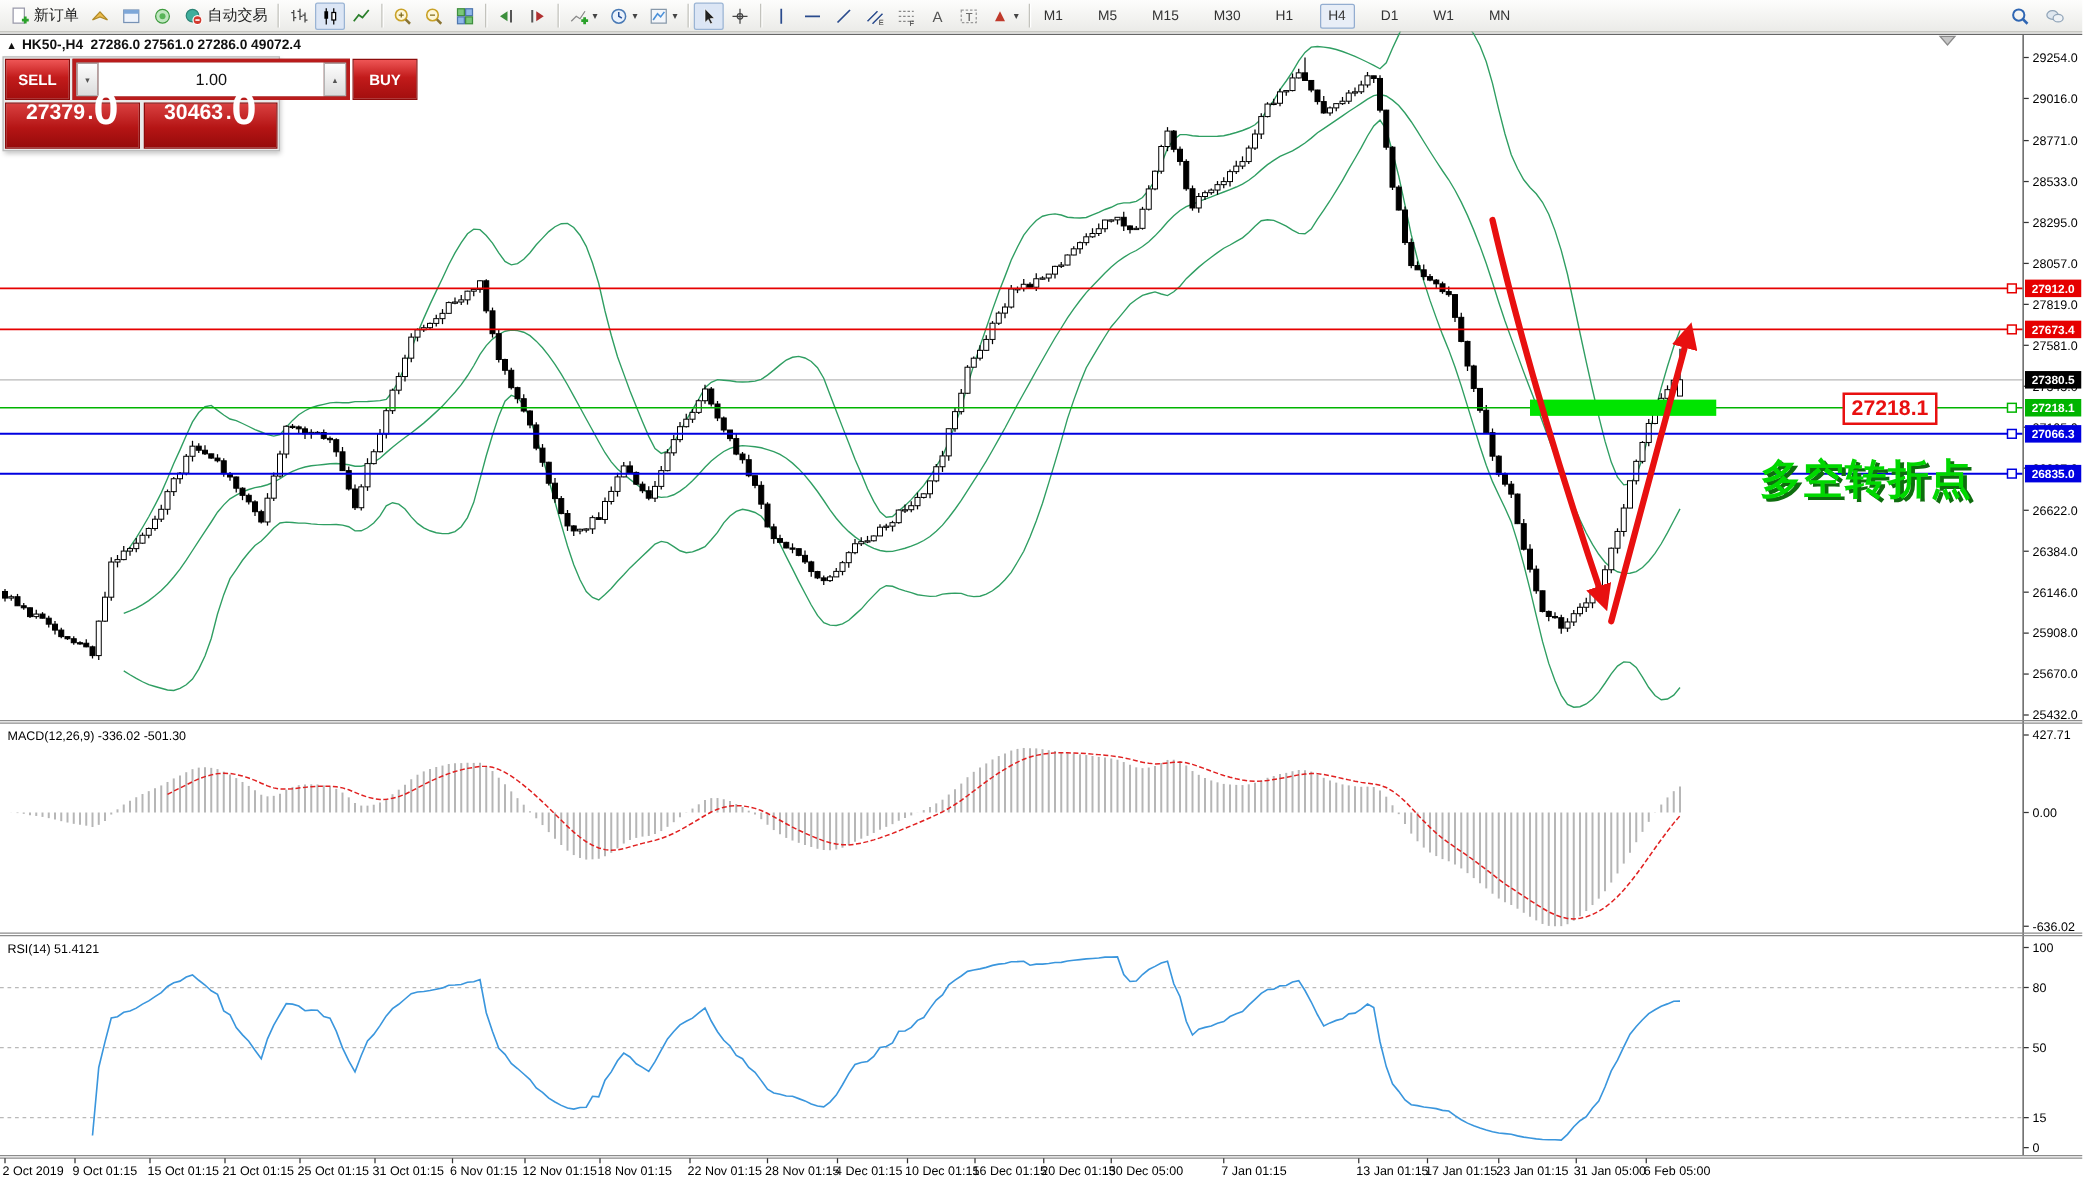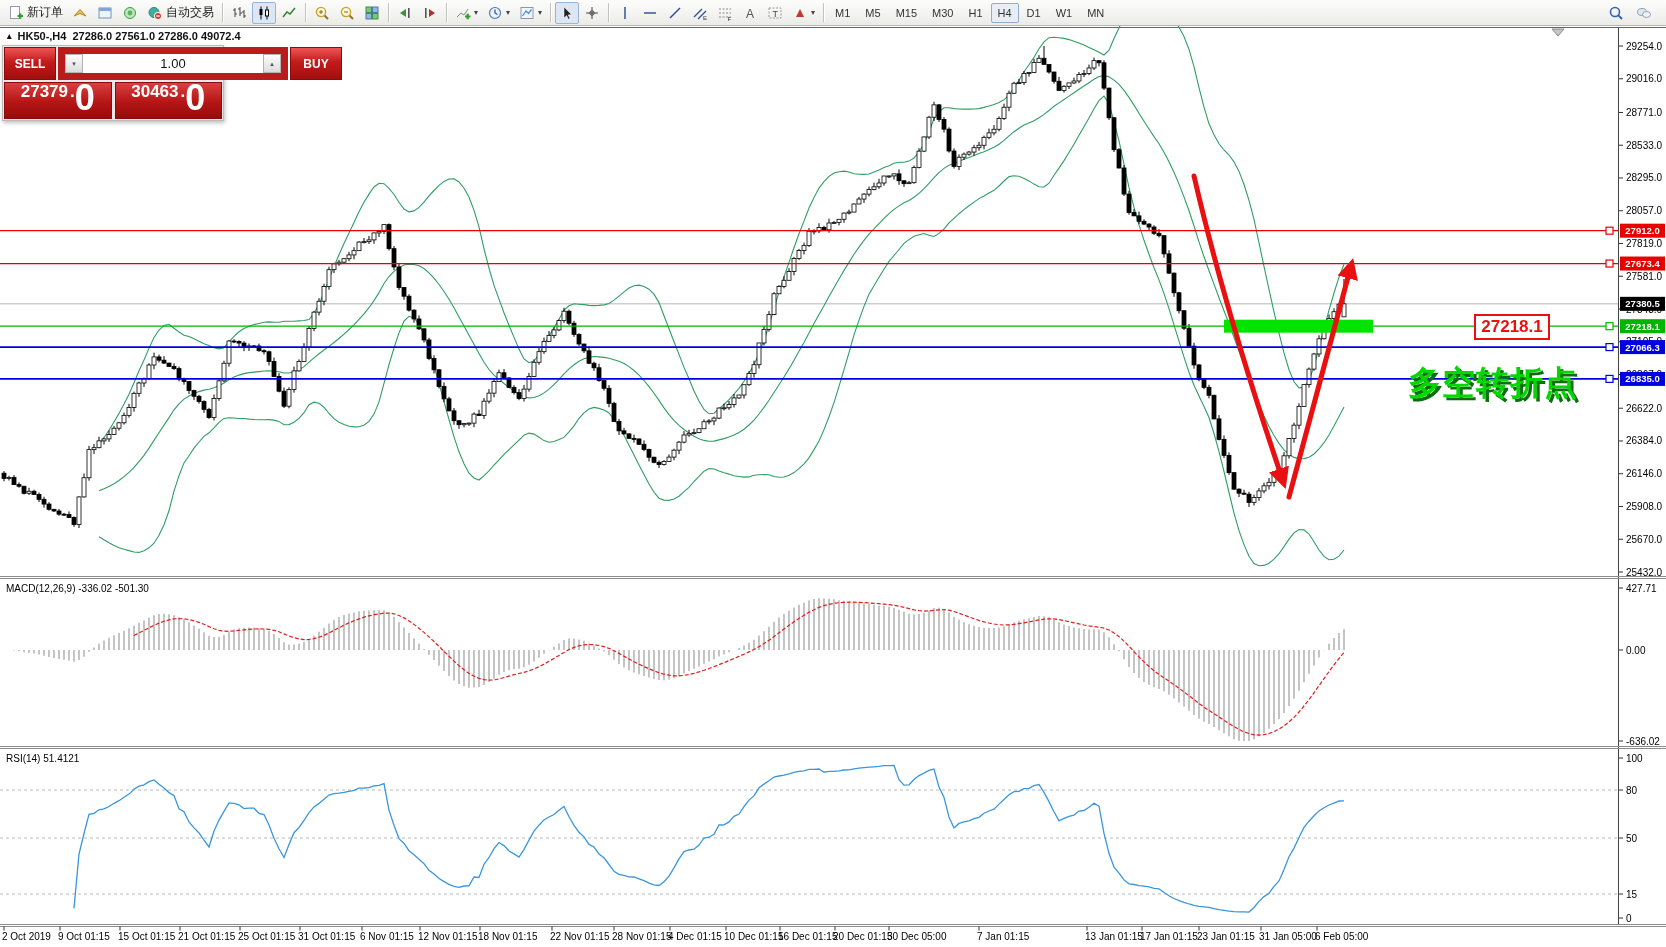--- a/index.html
+++ b/index.html
@@ -26,28 +26,28 @@
   .chart-title{position:absolute;left:7px;top:30px;z-index:4;font-size:11px;font-weight:bold;
     color:#111;display:flex;align-items:center;gap:6px;white-space:nowrap}
   .chart-title .tri{font-size:9px}
   
   .trade-panel{position:absolute;left:2px;top:45px;width:222px;z-index:5;
     background:#e9e9e9;border:1px solid #bbb;box-shadow:1px 2px 4px rgba(0,0,0,.25);padding:1px;box-sizing:border-box}
   .tp-top{display:flex;height:33px;gap:2px}
   .btn-trade{width:52px;flex:none;background:linear-gradient(#e55,#c21b1b 45%,#a30e0e);
     color:#fff;font-size:12px;font-weight:bold;border:1px solid #8c0c0c;
     display:flex;align-items:center;justify-content:center}
-  .vol{flex:1;display:flex;background:#7f1d1d;border:7px solid #b91c1c;box-sizing:border-box}
+  .vol{flex:1;display:flex;background:#7f1d1d;border:3px solid #b91c1c;box-sizing:border-box}
   .vol .spin{width:18px;flex:none;background:linear-gradient(#fdfdfd,#dcdcdc);border:1px solid #b4b4b4;
     font-size:7px;color:#555;display:flex;align-items:center;justify-content:center;padding:0}
   .vol input{flex:1;min-width:0;border:none;outline:none;text-align:center;font-size:13px;color:#111;
     font-family:"Liberation Sans",sans-serif;background:#fff}
   .tp-prices{display:flex;gap:3px;margin-top:2px;height:37px}
   .price-box{flex:1;background:linear-gradient(#d94040,#b51515 55%,#970b0b);border:1px solid #8c0c0c;
-    color:#fff;display:flex;align-items:flex-start;justify-content:center;padding-bottom:4px}
+    color:#fff;display:flex;align-items:flex-end;justify-content:center;padding-bottom:16px}
   .p-main{font-size:17px;font-weight:bold;line-height:1;margin-bottom:4px}
   .p-dot{font-size:17px;font-weight:bold;line-height:1;margin:0 0 4px 2px}
   .p-dec{font-size:36px;font-weight:bold;line-height:.82}
 </style>
 </head>
 <body>
 
 <div class="toolbar">
   <button class="tbtn">
     <svg class="icon16" viewBox="0 0 16 16">
@@ -208,21 +208,21 @@
         <text x="5.5" y="11.5" font-size="9" fill="#444">T</text>
       </svg>
   </button>
   <button class="tbtn">
     <svg class="icon16" viewBox="0 0 16 16">
         <path d="M4 12 L8 4 L12 12 Z" fill="#c0392b"></path>
       </svg>
     <span class="caret">▾</span>
   </button>
   <div class="tsep"></div>
-  <span id="tf-group" style="display:flex;gap:1px">
+  <span id="tf-group" style="display:flex;gap:14px">
       <button class="tf">M1</button>
       <button class="tf">M5</button>
       <button class="tf">M15</button>
       <button class="tf">M30</button>
       <button class="tf">H1</button>
       <button class="tf active">H4</button>
       <button class="tf">D1</button>
       <button class="tf">W1</button>
       <button class="tf">MN</button>
     </span>

